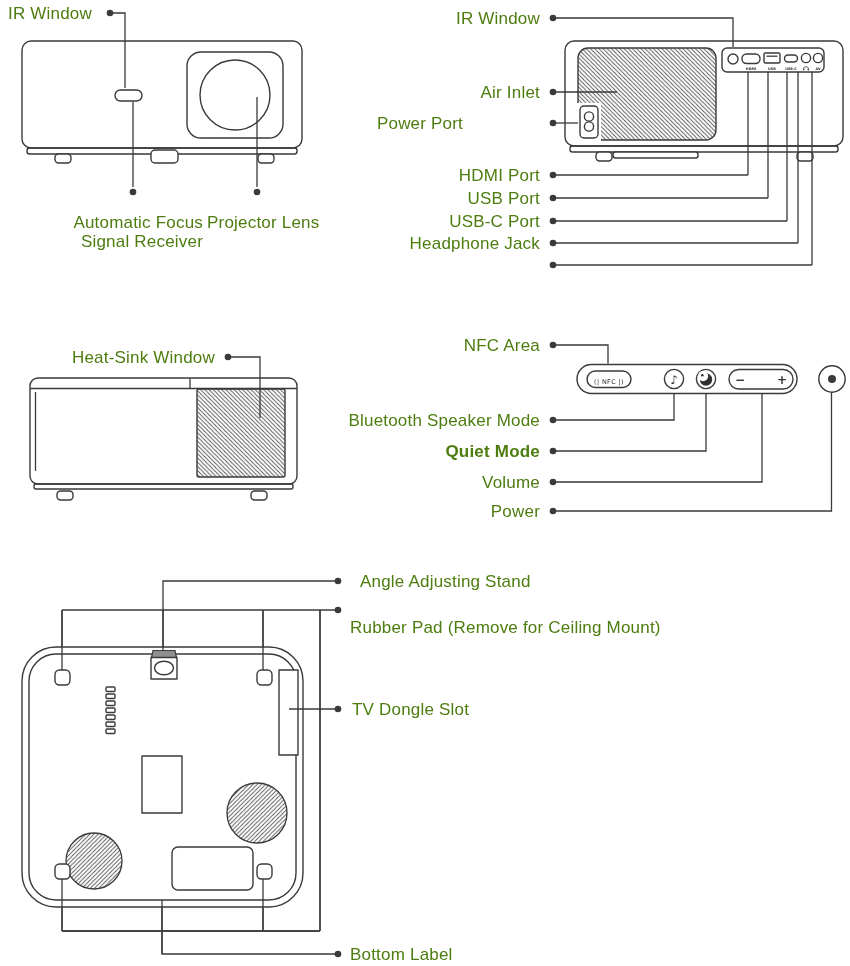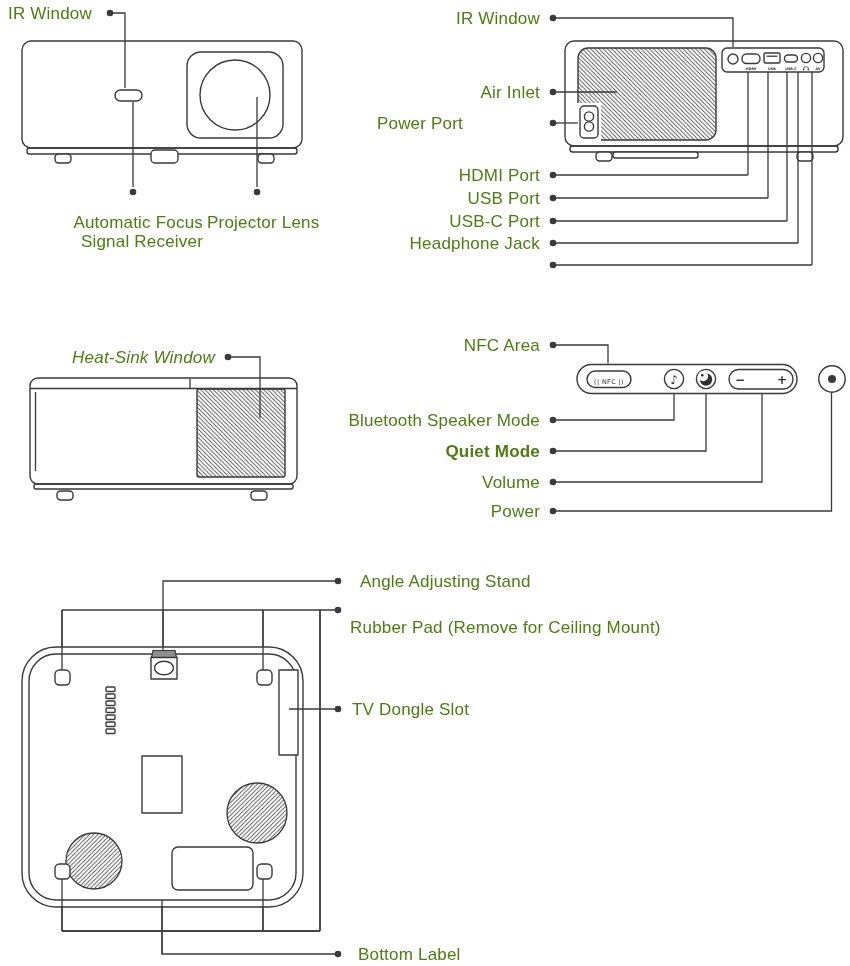--- a/index.html
+++ b/index.html
@@ -220,26 +220,26 @@
   <div class="lbl" style="left:207px;top:213px;">Projector Lens</div>
 
   <div class="lbl r" style="left:300px;top:9px;width:240px;">IR Window</div>
   <div class="lbl r" style="left:300px;top:83px;width:240px;">Air Inlet</div>
   <div class="lbl r" style="left:300px;top:114px;width:240px;text-align:center;">Power Port</div>
   <div class="lbl r" style="left:300px;top:166px;width:240px;">HDMI Port</div>
   <div class="lbl r" style="left:300px;top:189px;width:240px;">USB Port</div>
   <div class="lbl r" style="left:300px;top:212px;width:240px;">USB-C Port</div>
   <div class="lbl r" style="left:300px;top:234px;width:240px;">Headphone Jack</div>
 
-  <div class="lbl r" style="left:0px;top:348px;width:215px;font-style:italic;">Heat-Sink Window</div>
+  <div class="lbl r" style="left:0px;top:348px;width:215px;">Heat-Sink Window</div>
 
   <div class="lbl r" style="left:300px;top:336px;width:240px;">NFC Area</div>
   <div class="lbl r" style="left:300px;top:411px;width:240px;">Bluetooth Speaker Mode</div>
   <div class="lbl r" style="left:300px;top:442px;width:240px;font-weight:bold;">Quiet Mode</div>
   <div class="lbl r" style="left:300px;top:473px;width:240px;">Volume</div>
   <div class="lbl r" style="left:300px;top:502px;width:240px;">Power</div>
 
   <div class="lbl" style="left:350px;top:572px;margin-left:10px;">Angle Adjusting Stand</div>
   <div class="lbl" style="left:350px;top:601px;margin-top:17px;">Rubber Pad (Remove for Ceiling Mount)</div>
   <div class="lbl" style="left:352px;top:700px;">TV Dongle Slot</div>
-  <div class="lbl" style="left:358px;top:945px;">Bottom Label</div>
+  <div class="lbl" style="left:350px;top:945px;">Bottom Label</div>
 
 </div>
 
 </body></html>

